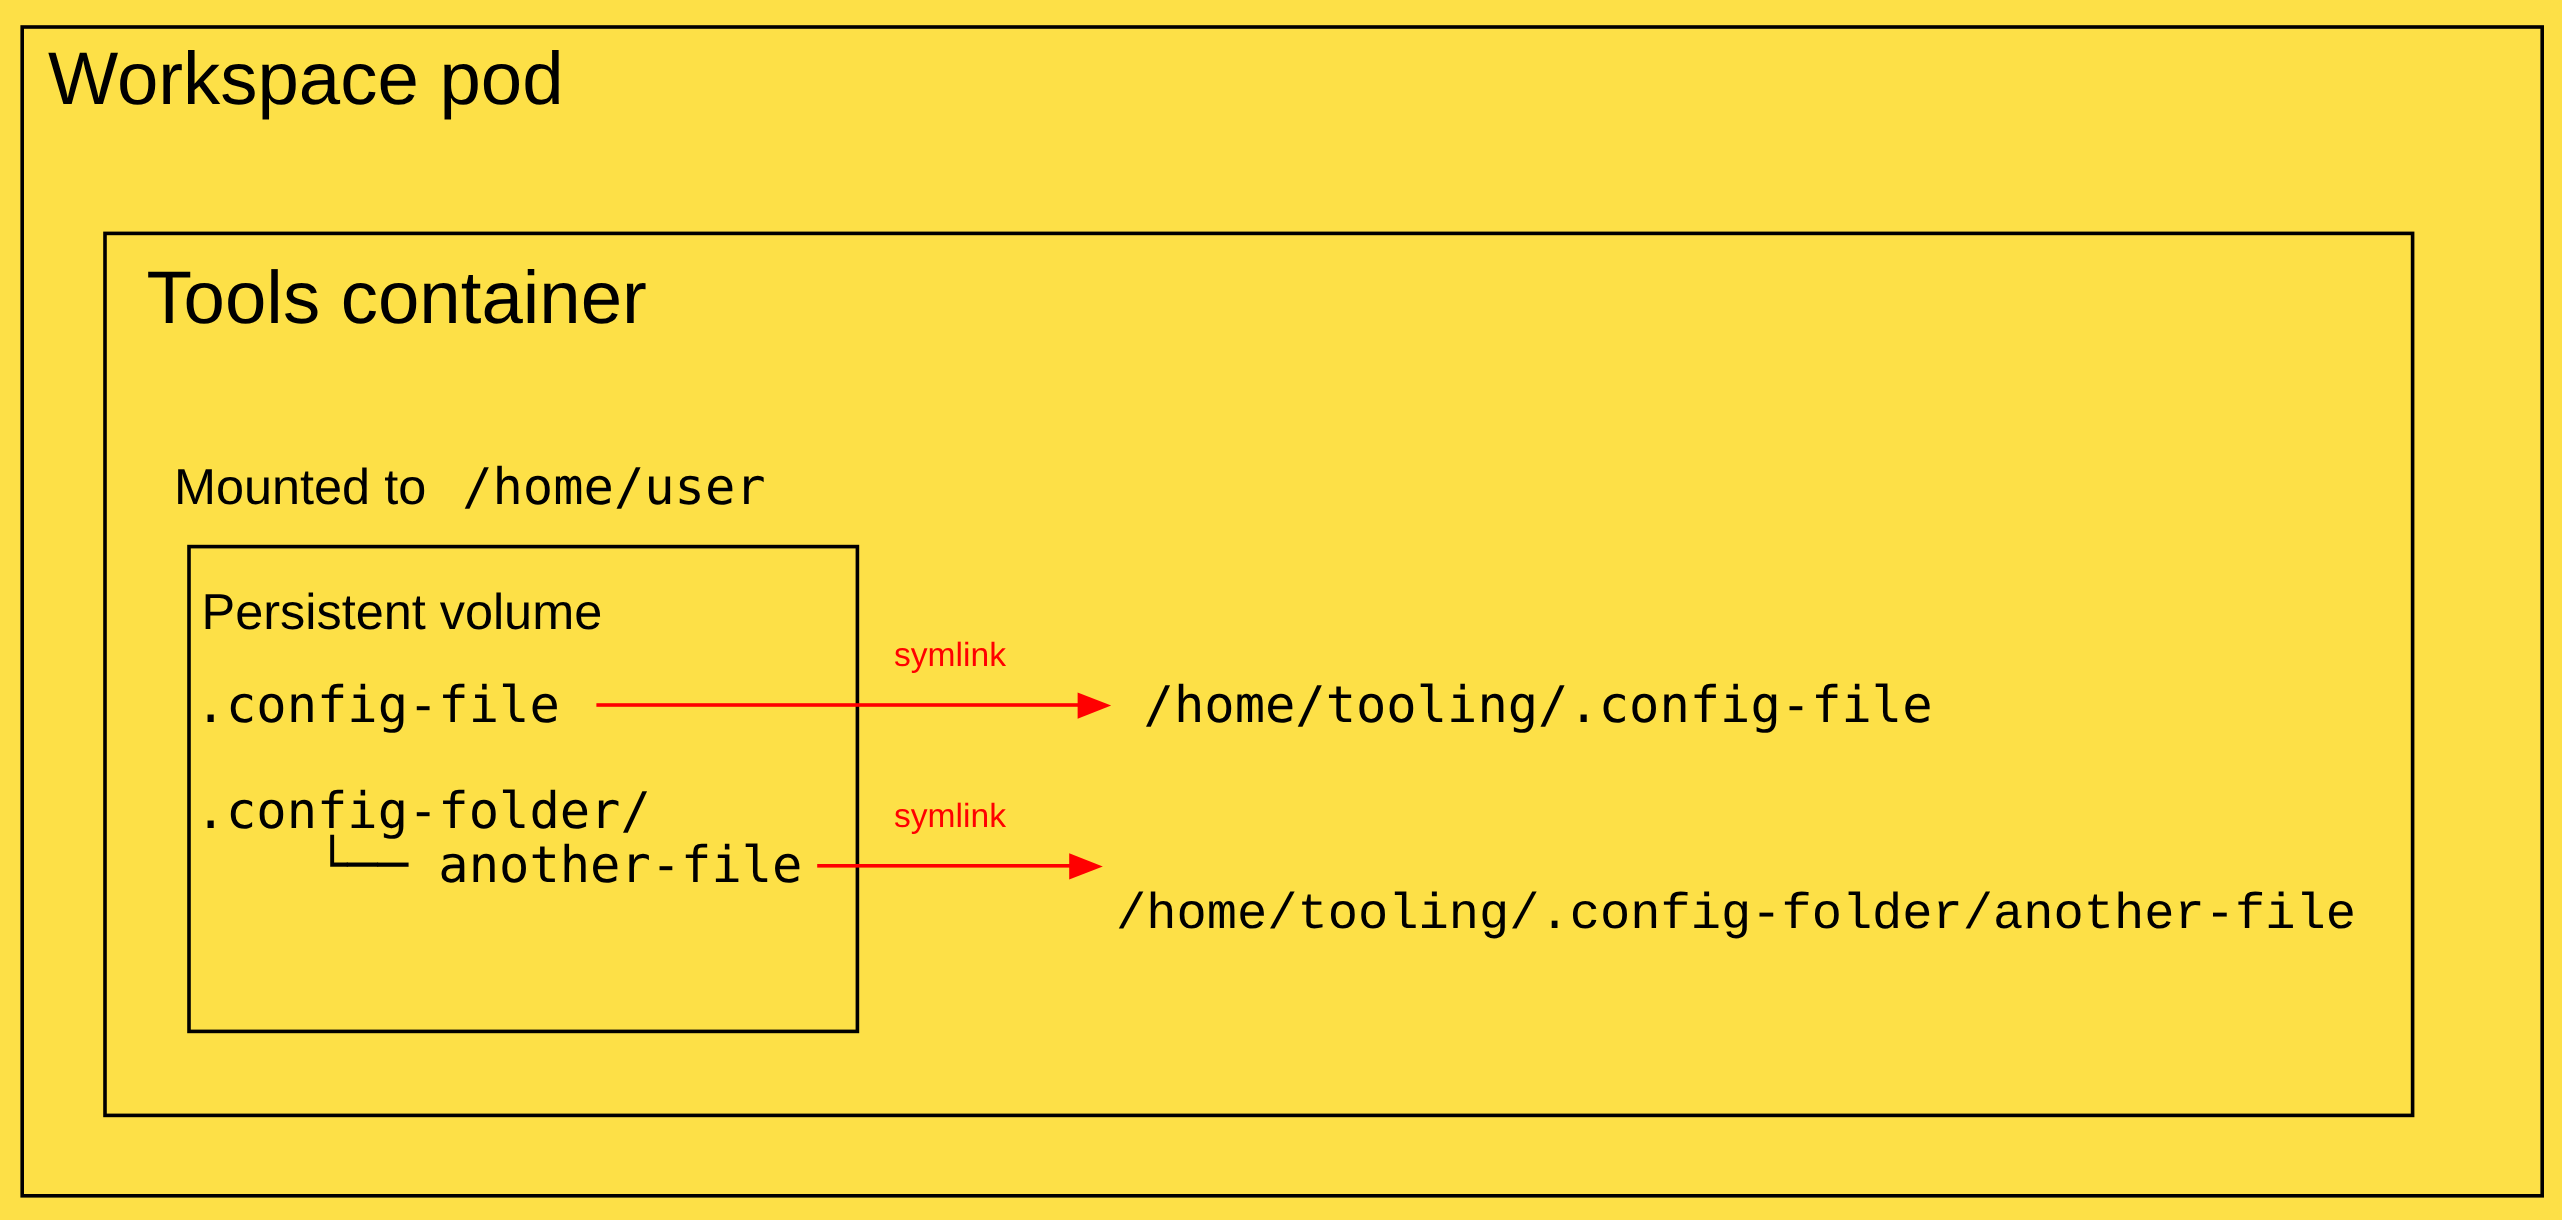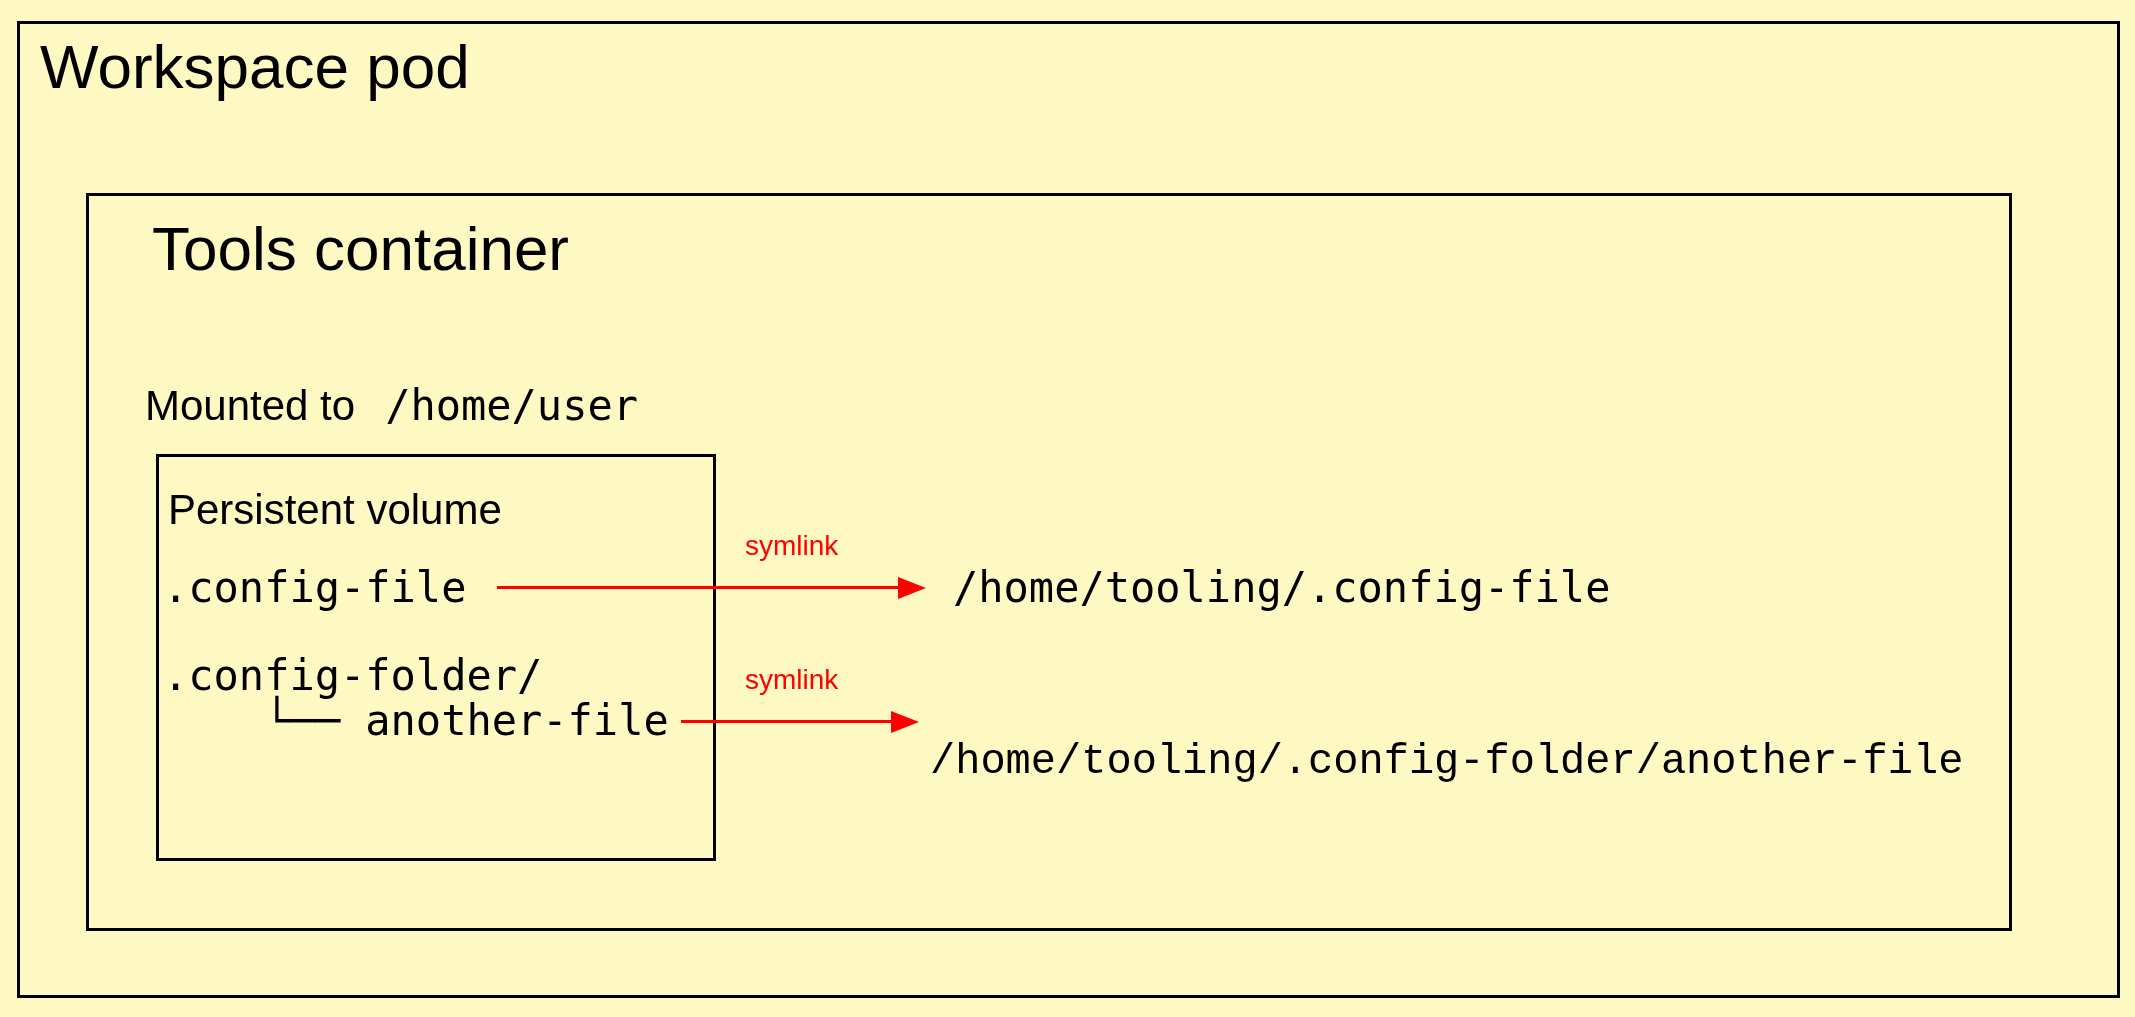--- a/index.html
+++ b/index.html
@@ -1,20 +1,20 @@
 <!DOCTYPE html>
 <html><head>
 <meta charset="utf-8">
 <style>
   html, body { margin: 0; padding: 0; background: #ffffff; }
   .canvas {
     position: relative;
     width: 2135px;
     height: 1017px;
-    background: #fef9c3;
+    background: #fde047;
     overflow: hidden;
     font-family: "Liberation Sans", sans-serif;
     color: #000000;
   }
   .box {
     position: absolute;
     border: 3px solid #000000;
     background: transparent;
     box-sizing: border-box;
   }
@@ -22,21 +22,21 @@
   .tools-box   { left: 86px;  top: 193px; width: 1926px; height: 738px; }
   .pv-box      { left: 156px; top: 454px; width: 560px;  height: 407px; }
 
   .title-lg {
     position: absolute;
     font-size: 62px;
     line-height: 66px;
     white-space: nowrap;
   }
   .workspace-label  { left: 40px;  top: 34px; }
-  .tools-label      { left: 122px; top: 216px; margin-left: 30px; }
+  .tools-label      { left: 122px; top: 216px; }
 
   .pv-label {
     position: absolute;
     left: 168px; top: 482px;
     font-size: 42px; line-height: 56px;
     white-space: nowrap;
   }
 
   .mount-label {
     position: absolute;

